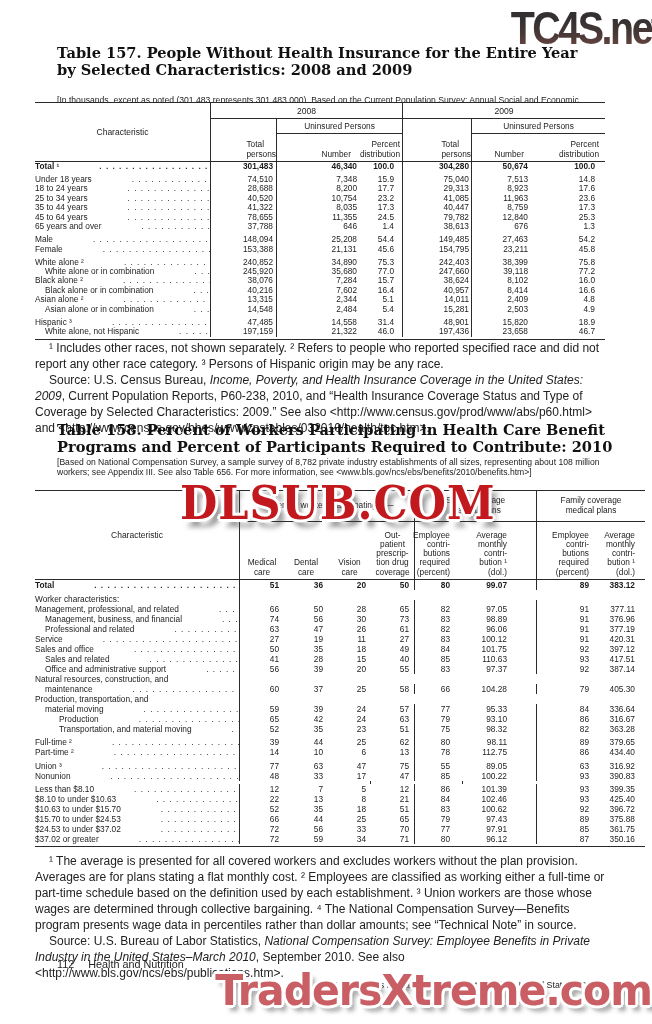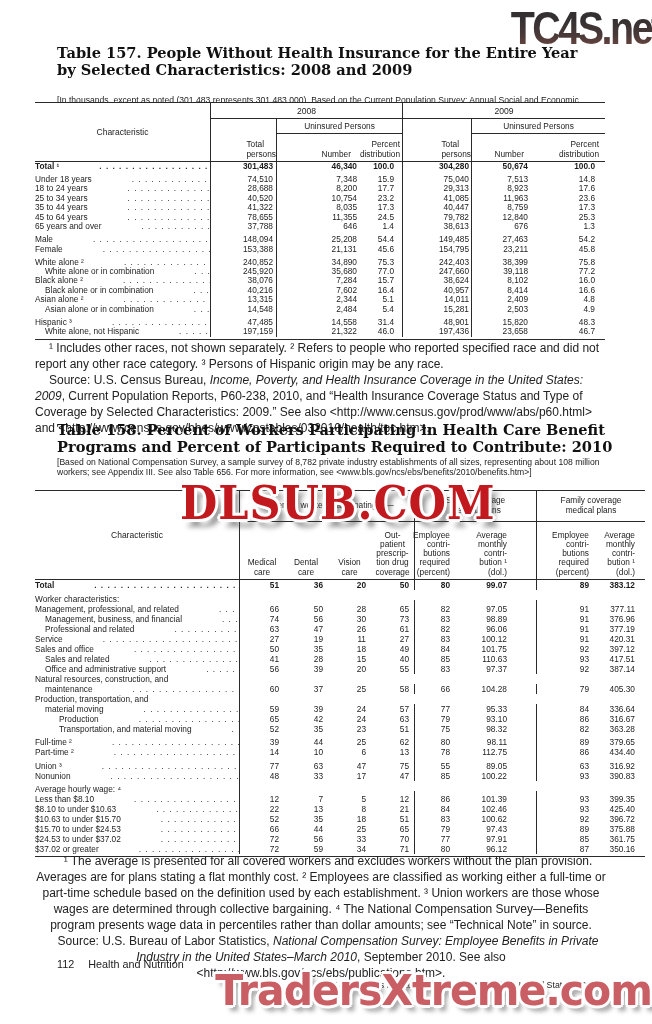--- a/index.html
+++ b/index.html
@@ -78,21 +78,21 @@
   .h158 .subr{justify-content:flex-end;text-align:right;}
 
   
   .r158{display:grid;grid-template-columns:205px 44px 44px 43px 44px 48px 74px 55px 53px;line-height:10px;align-items:end;}
   .t158 .body{border-bottom:1px solid #2a2a2a;padding-bottom:2px;}
   .lbl2{display:block;}
 
   
   .fnote{position:absolute;left:35px;width:572px;font-size:12px;line-height:16px;color:#222;}
   .fn157{top:340px;}
-  .fn158{top:853px;text-align:center;}
+  .fn158{top:853px;}
   .fnote p{margin:0;text-indent:14px;}
 
   
   .pgfoot{position:absolute;left:57px;top:958px;font-size:10.8px;color:#222;}
   .pgfoot .pgnum{margin-right:14px;}
   .srcline{position:absolute;right:56px;top:980px;font-size:8.8px;color:#222;z-index:5;}
 </style>
 </head>
 <body>
 
@@ -305,21 +305,21 @@
         <div class="r157 gap3">
           <div class="labcell vr">
             <div class="lbl">Hispanic ³</div>
             <div class="leader"></div>
           </div>
           <div class="num pr3 vr">47,485</div>
           <div class="num pr2">14,558</div>
           <div class="num pr8 vr">31.4</div>
           <div class="num pr2 vr">48,901</div>
           <div class="num pr6">15,820</div>
-          <div class="num pr10">48.3</div>
+          <div class="num pr10">18.9</div>
         </div>
         <div class="r157">
           <div class="labcell vr ind1">
             <div class="lbl">White alone, not Hispanic</div>
             <div class="leader"></div>
           </div>
           <div class="num pr3 vr">197,159</div>
           <div class="num pr2">21,322</div>
           <div class="num pr8 vr">46.0</div>
           <div class="num pr2 vr">197,436</div>
@@ -619,23 +619,20 @@
           <div class="num pr5">48</div>
           <div class="num pr5">33</div>
           <div class="num pr5">17</div>
           <div class="num pr5 vr">47</div>
           <div class="num pr13">85</div>
           <div class="num pr29 vr">100.22</div>
           <div class="num pr3">93</div>
           <div class="num pr10">390.83</div>
         </div>
         <div class="r158 gap3">
-          <div class="labcell vr">
-            <div class="lbl">Average hourly wage: ⁴</div>
-          </div>
           <div class="num pr5"></div>
           <div class="num pr5"></div>
           <div class="num pr5"></div>
           <div class="num pr5 vr"></div>
           <div class="num pr13"></div>
           <div class="num pr29 vr"></div>
           <div class="num pr3"></div>
           <div class="num pr10"></div>
         </div>
         <div class="r158">

